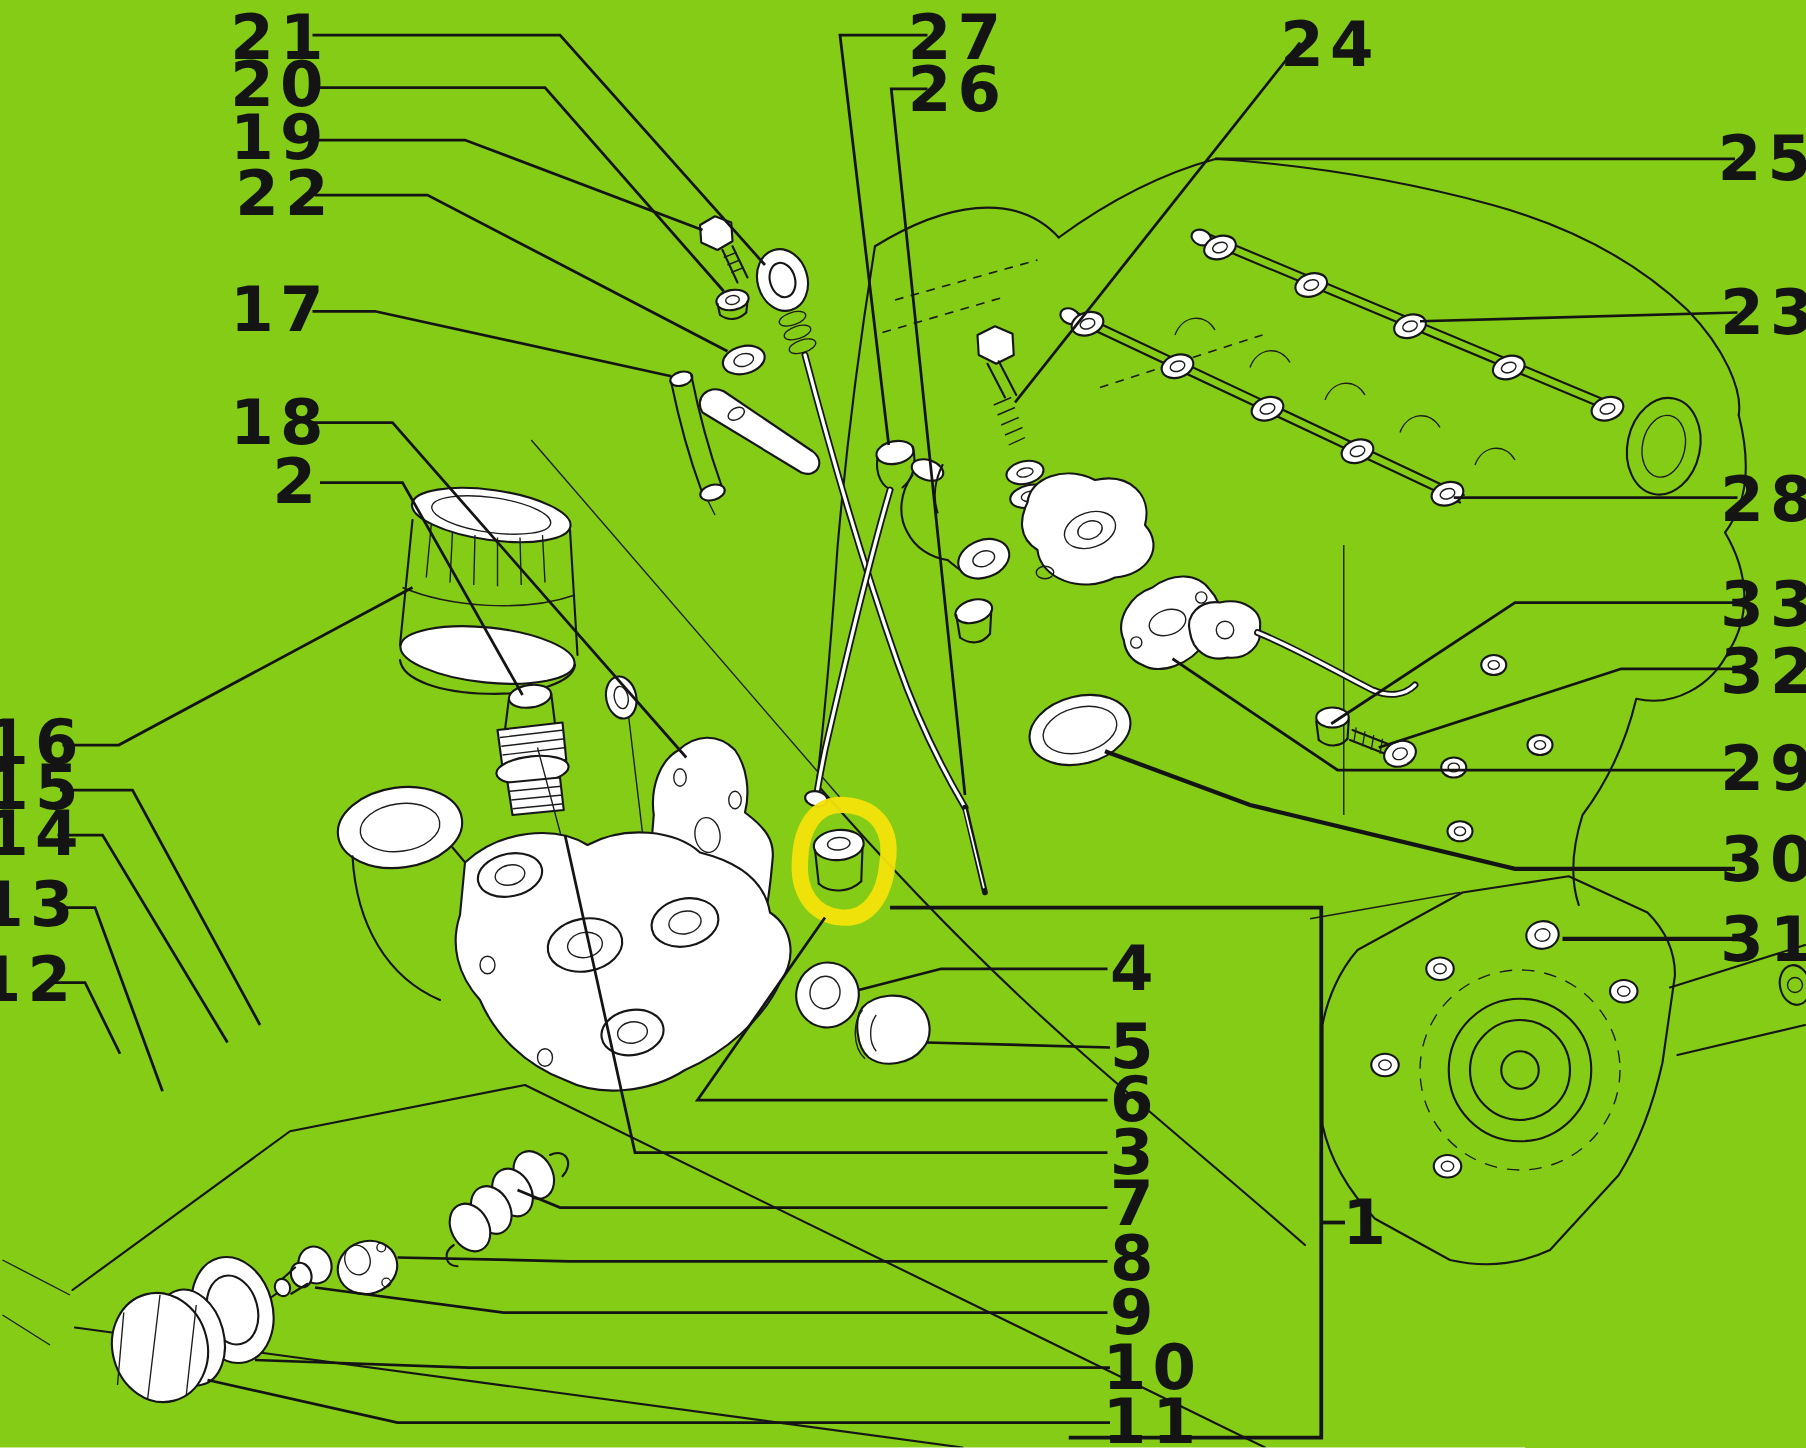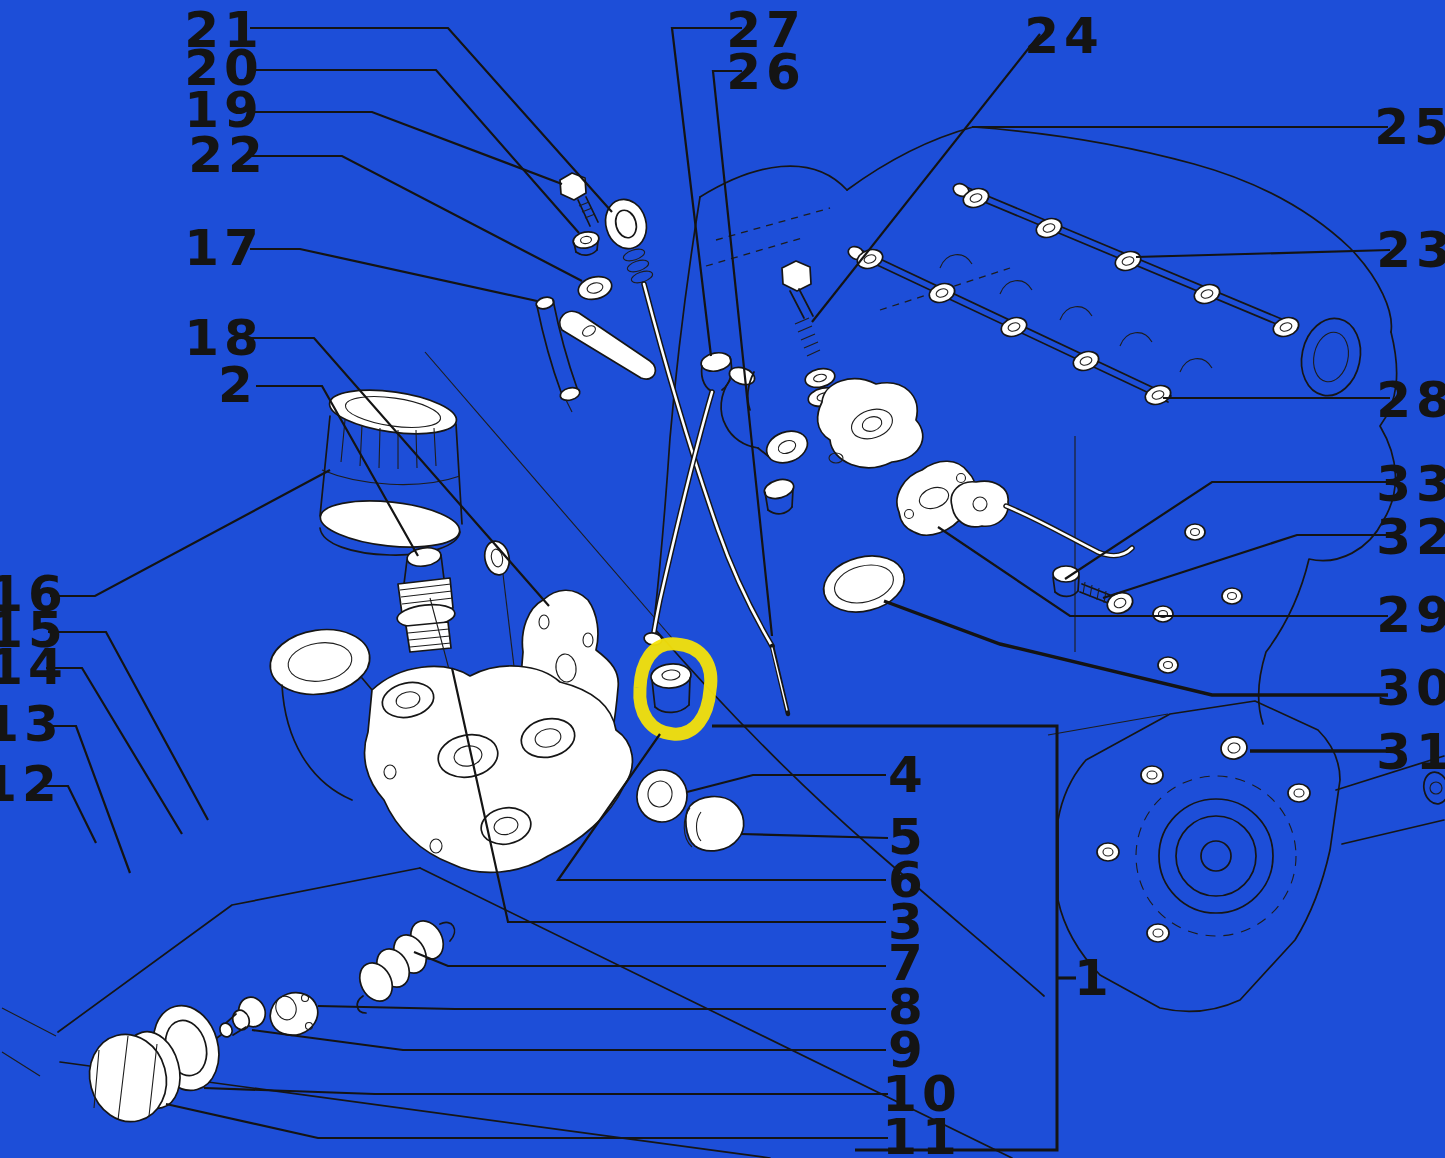--- a/index.html
+++ b/index.html
@@ -1,16 +1,16 @@
 <!DOCTYPE html>
 <html><head>
 <meta charset="utf-8">
 <style>
   html,body{margin:0;padding:0;background:#ffffff;}
-  .stage{width:1445px;height:1158px;position:relative;background:#1d4ed8;overflow:hidden;}
+  .stage{width:1445px;height:1158px;position:relative;background:#84cc16;overflow:hidden;}
   svg{display:block;}
   .callout{
     font-family:"DejaVu Sans","Liberation Sans",sans-serif;
     font-weight:bold;font-size:50px;letter-spacing:5px;
     fill:#141414;
   }
   .leader{fill:none;stroke:#141414;}
   .ln{fill:none;stroke:#161616;stroke-width:1.7;stroke-linecap:round;stroke-linejoin:round;}
   .lnw{fill:#ffffff;stroke:#161616;stroke-width:1.7;stroke-linejoin:round;}
   .thin{fill:none;stroke:#1d1d1d;stroke-width:1.1;}

